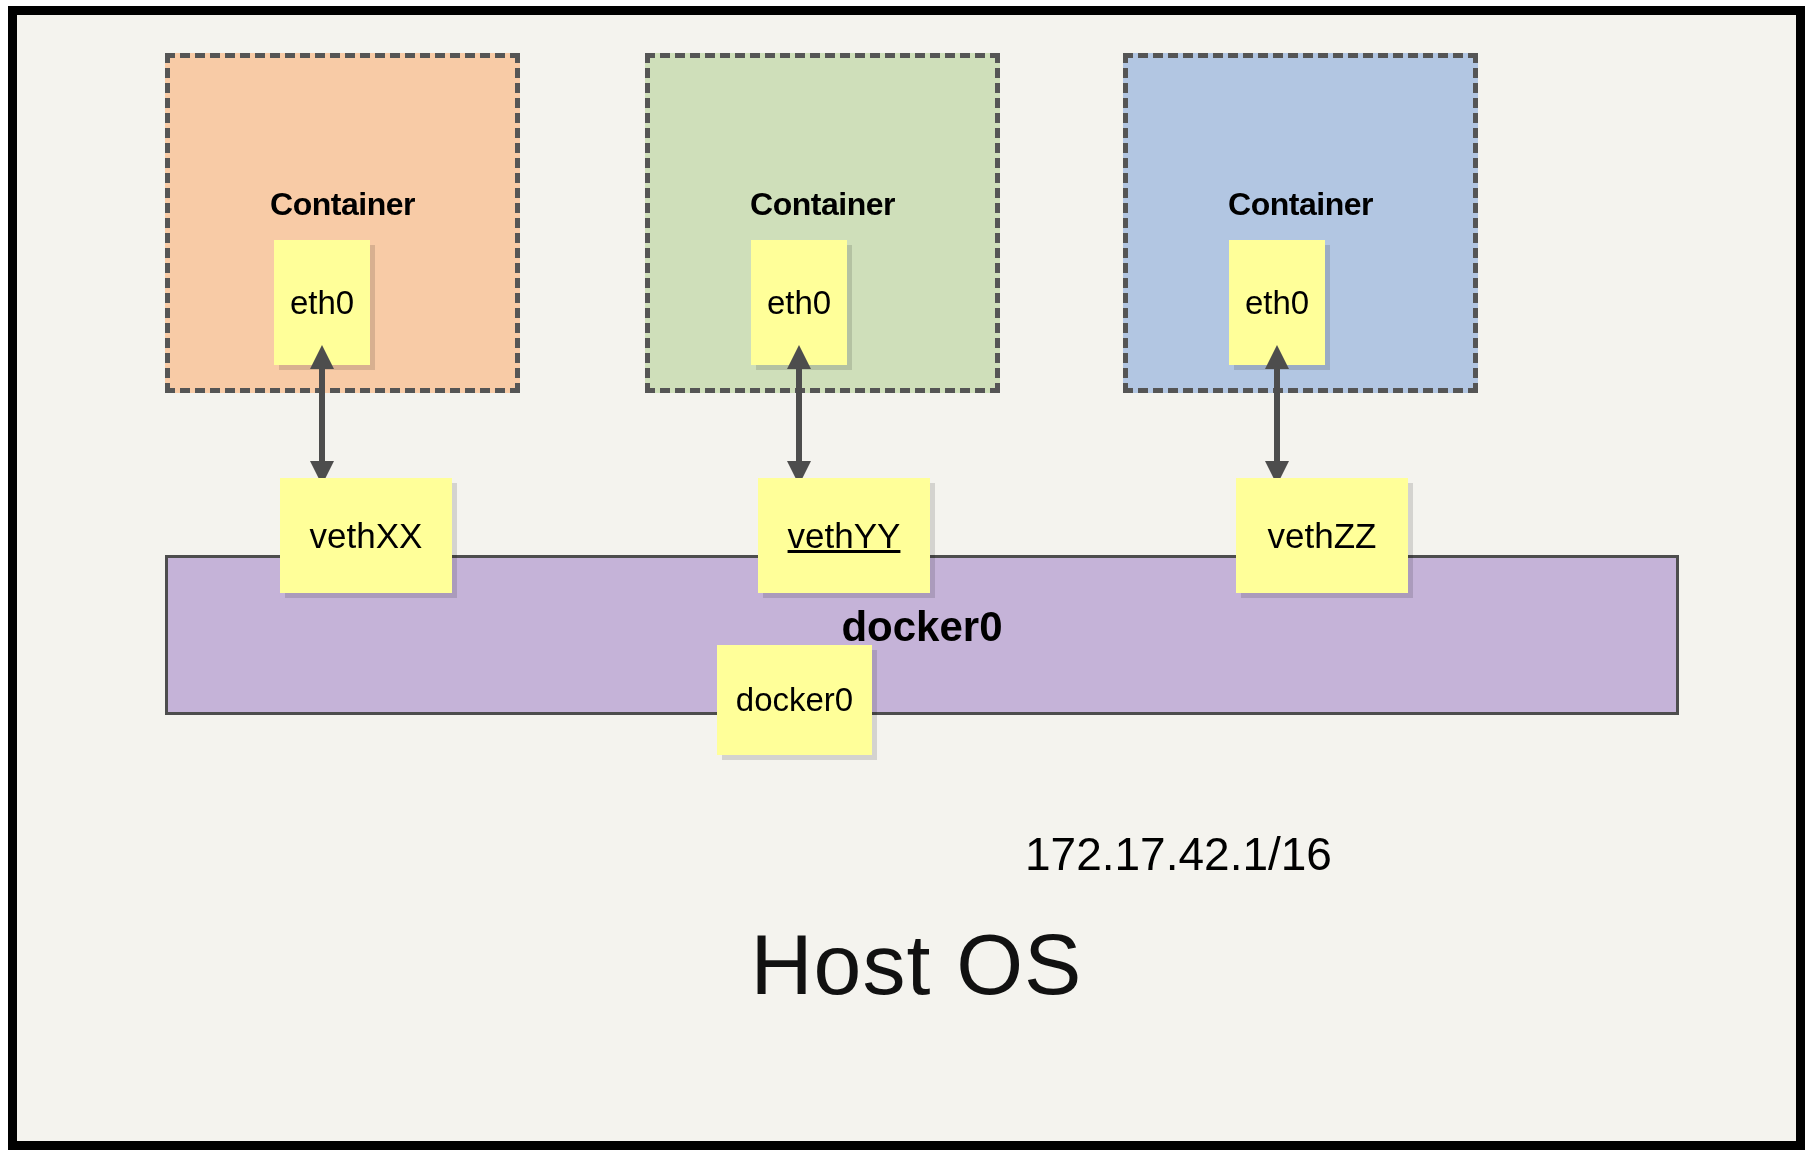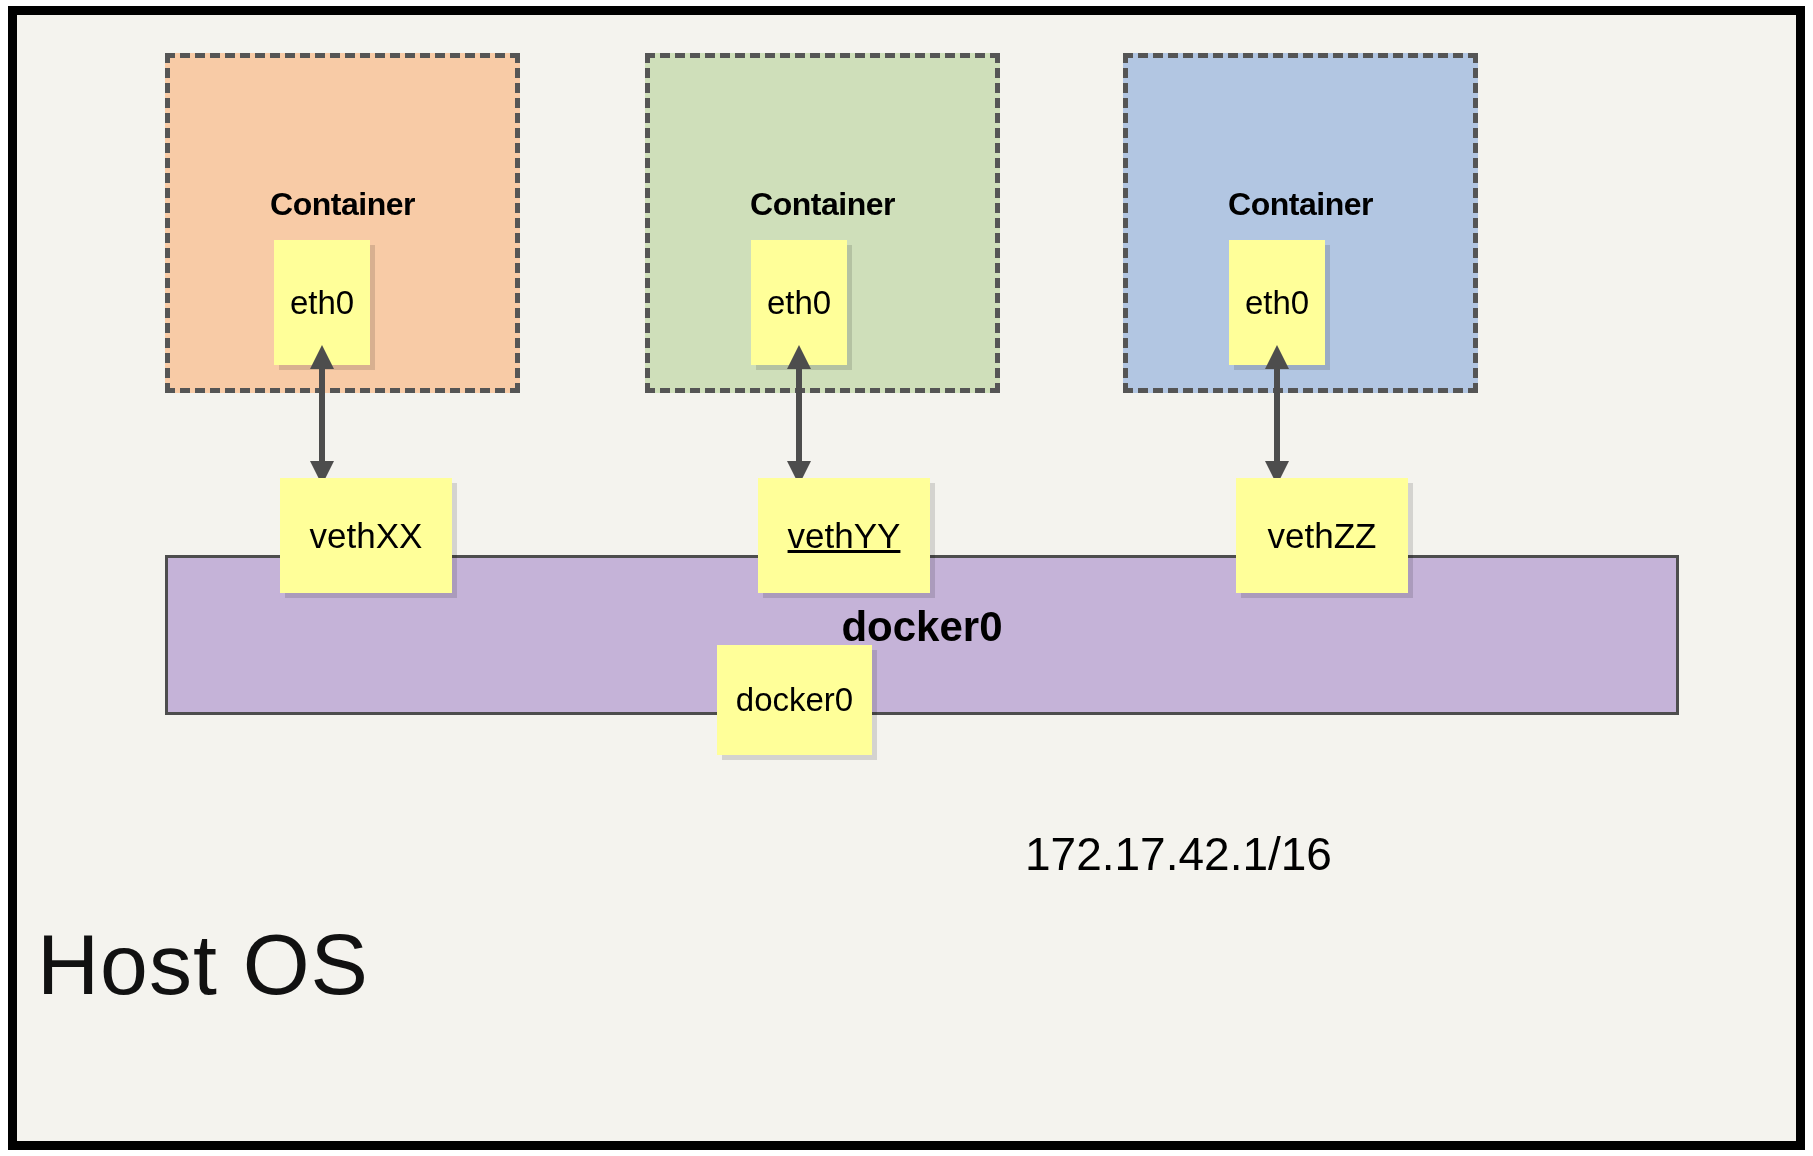--- a/index.html
+++ b/index.html
@@ -116,21 +116,21 @@
     top: 812px;
     font-size: 46px;
     color: #000000;
   }
 
   #host-os {
     position: absolute;
     left: 0;
     right: 0;
     top: 900px;
-    text-align: left;
+    text-align: center;
     font-size: 86px;
     font-weight: 300;
     color: #111111;
     letter-spacing: 1px;
     margin-left: 20px;
   }
 </style>
 </head>
 <body>
 

